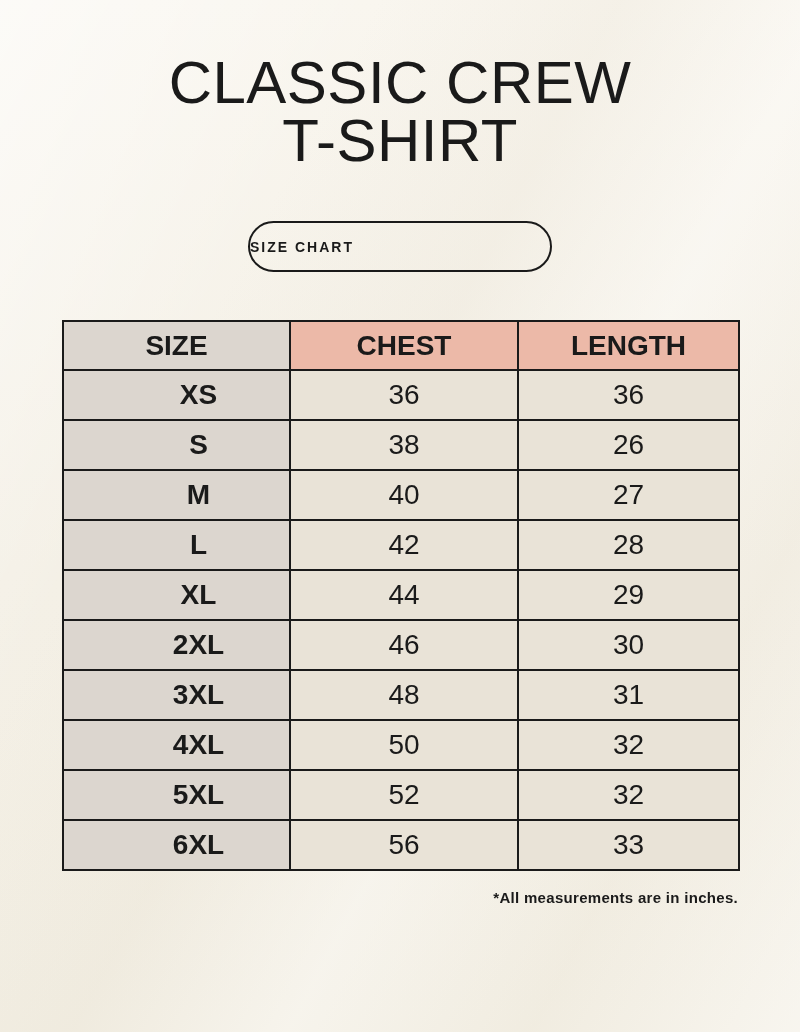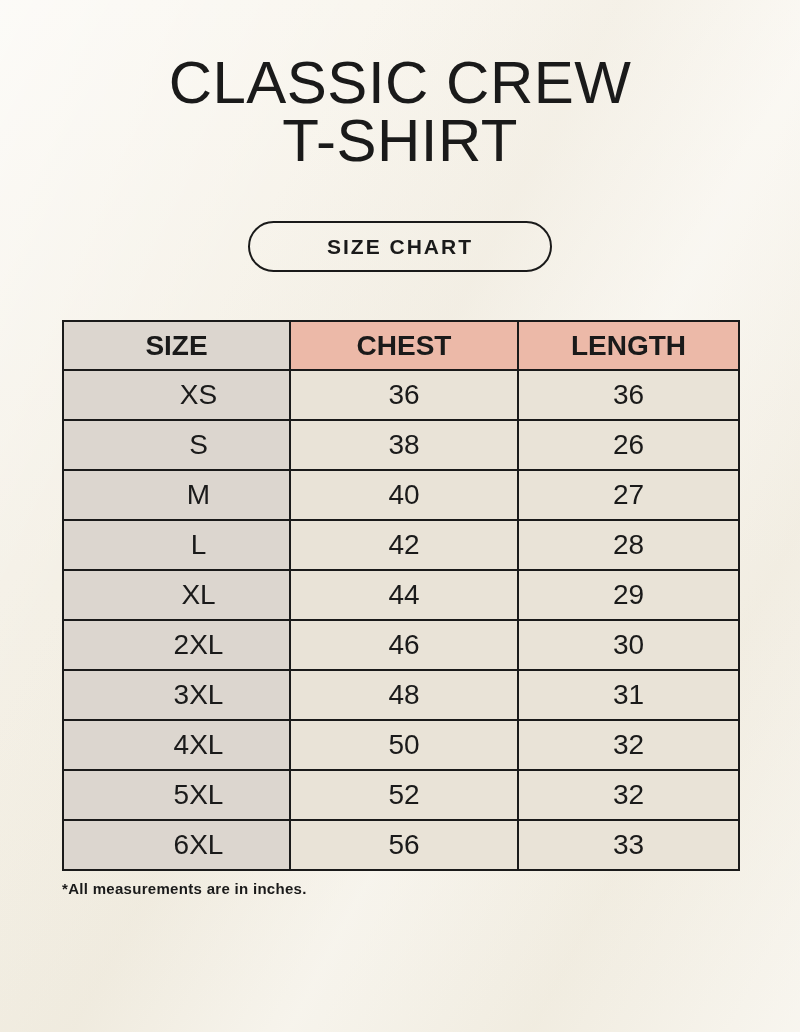--- a/index.html
+++ b/index.html
@@ -42,22 +42,22 @@
 
   .pill {
     width: 304px;
     height: 51px;
     margin: 52px auto 0 auto;
     border: 2px solid var(--border, #1a1a1a);
     border-radius: 26px;
     background: transparent;
     display: flex;
     align-items: center;
-    justify-content: center;
-    font-size: 21px;
+    justify-content: flex-start;
+    font-size: 14px;
     font-weight: bold;
     letter-spacing: 2px;
     color: var(--text, #1a1a1a);
   }
 
   .table-wrap {
     width: 676px;
     margin: 48px auto 0 auto;
   }
 
@@ -76,27 +76,27 @@
     text-align: center;
     vertical-align: middle;
     font-size: 28px;
   }
 
   thead th { height: 49px; font-weight: bold; }
   tbody td { height: 50px; }
 
   th.size-head       { background: var(--size_col_gray, #dcd6cf); }
   th.measure-head    { background: var(--header_pink, #ecb9a8); }
-  td.size-cell       { background: var(--size_col_gray, #dcd6cf); font-weight: normal; padding-left: 44px; }
+  td.size-cell       { background: var(--size_col_gray, #dcd6cf); font-weight: bold; padding-left: 44px; }
   td.value-cell      { background: var(--cell_cream, #e9e3d7); font-weight: normal; }
 
   .footnote {
     width: 676px;
-    margin: 9px auto 0 auto;
-    text-align: left;
+    margin: 18px auto 0 auto;
+    text-align: right;
     font-size: 15px;
     font-weight: bold;
     letter-spacing: 0.3px;
     color: var(--text, #1a1a1a);
   }
 </style>
 </head>
 <body>
 
 <div class="page">

